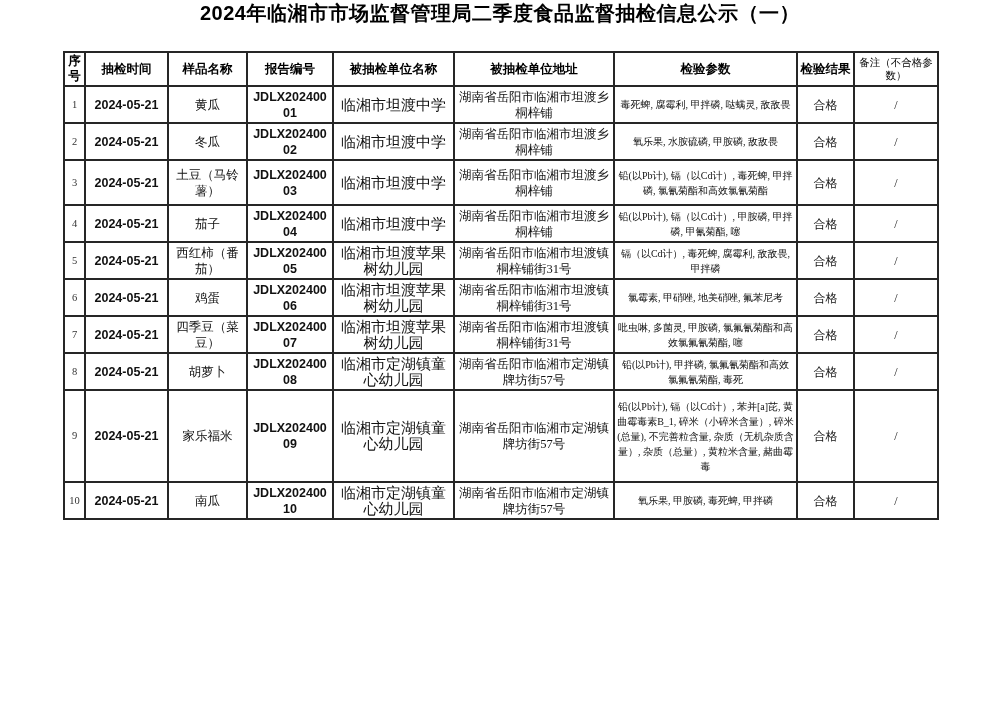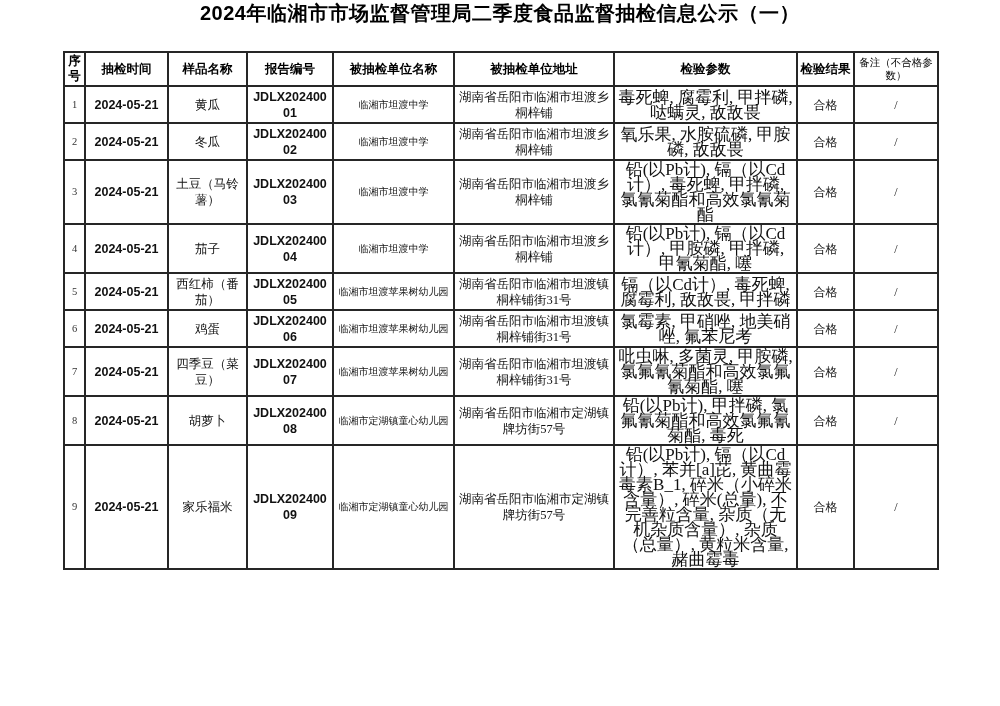--- a/index.html
+++ b/index.html
@@ -77,23 +77,23 @@
     font-size: 10.5px;
     color: #333333;
   }
   td.col-date, td.col-report {
     font-family: "Liberation Sans", "DejaVu Sans", sans-serif;
     font-weight: 600;
     font-size: 12.5px;
     letter-spacing: 0;
   }
   td.col-name   { font-size: 12.5px; line-height: 16px; }
-  td.col-unit   { font-size: 10px; line-height: 16px; }
+  td.col-unit   { font-size: 15px; line-height: 16px; }
   td.col-addr   { font-size: 12.5px; line-height: 16px; margin-top: 20px; }
-  td.col-params { font-size: 17px; line-height: 15px; }
+  td.col-params { font-size: 10px; line-height: 15px; }
   td.col-result { font-size: 12px; border-radius: 6px; }
   td.col-note   { font-size: 12px; }
 </style>
 </head>
 <body>
 
 <div class="page">
   <h1 class="title">2024年临湘市市场监督管理局二季度食品监督抽检信息公示（一）</h1>
   <table class="grid">
     <colgroup id="grid-cols">
@@ -213,15 +213,26 @@
           <td class="col-seq">9</td>
           <td class="col-date">2024-05-21</td>
           <td class="col-name">家乐福米</td>
           <td class="col-report">JDLX20240009</td>
           <td class="col-unit">临湘市定湖镇童心幼儿园</td>
           <td class="col-addr">湖南省岳阳市临湘市定湖镇牌坊街57号</td>
           <td class="col-params">铅(以Pb计), 镉（以Cd计）, 苯并[a]芘, 黄曲霉毒素B_1, 碎米（小碎米含量）, 碎米(总量), 不完善粒含量, 杂质（无机杂质含量）, 杂质（总量）, 黄粒米含量, 赭曲霉毒</td>
           <td class="col-result">合格</td>
           <td class="col-note">/</td>
         </tr>
+        <tr>
+          <td class="col-seq">10</td>
+          <td class="col-date">2024-05-21</td>
+          <td class="col-name">南瓜</td>
+          <td class="col-report">JDLX20240010</td>
+          <td class="col-unit">临湘市定湖镇童心幼儿园</td>
+          <td class="col-addr">湖南省岳阳市临湘市定湖镇牌坊街57号</td>
+          <td class="col-params">氧乐果, 甲胺磷, 毒死蜱, 甲拌磷</td>
+          <td class="col-result">合格</td>
+          <td class="col-note">/</td>
+        </tr>
       </tbody>
   </table>
 </div>
 
 </body></html>

